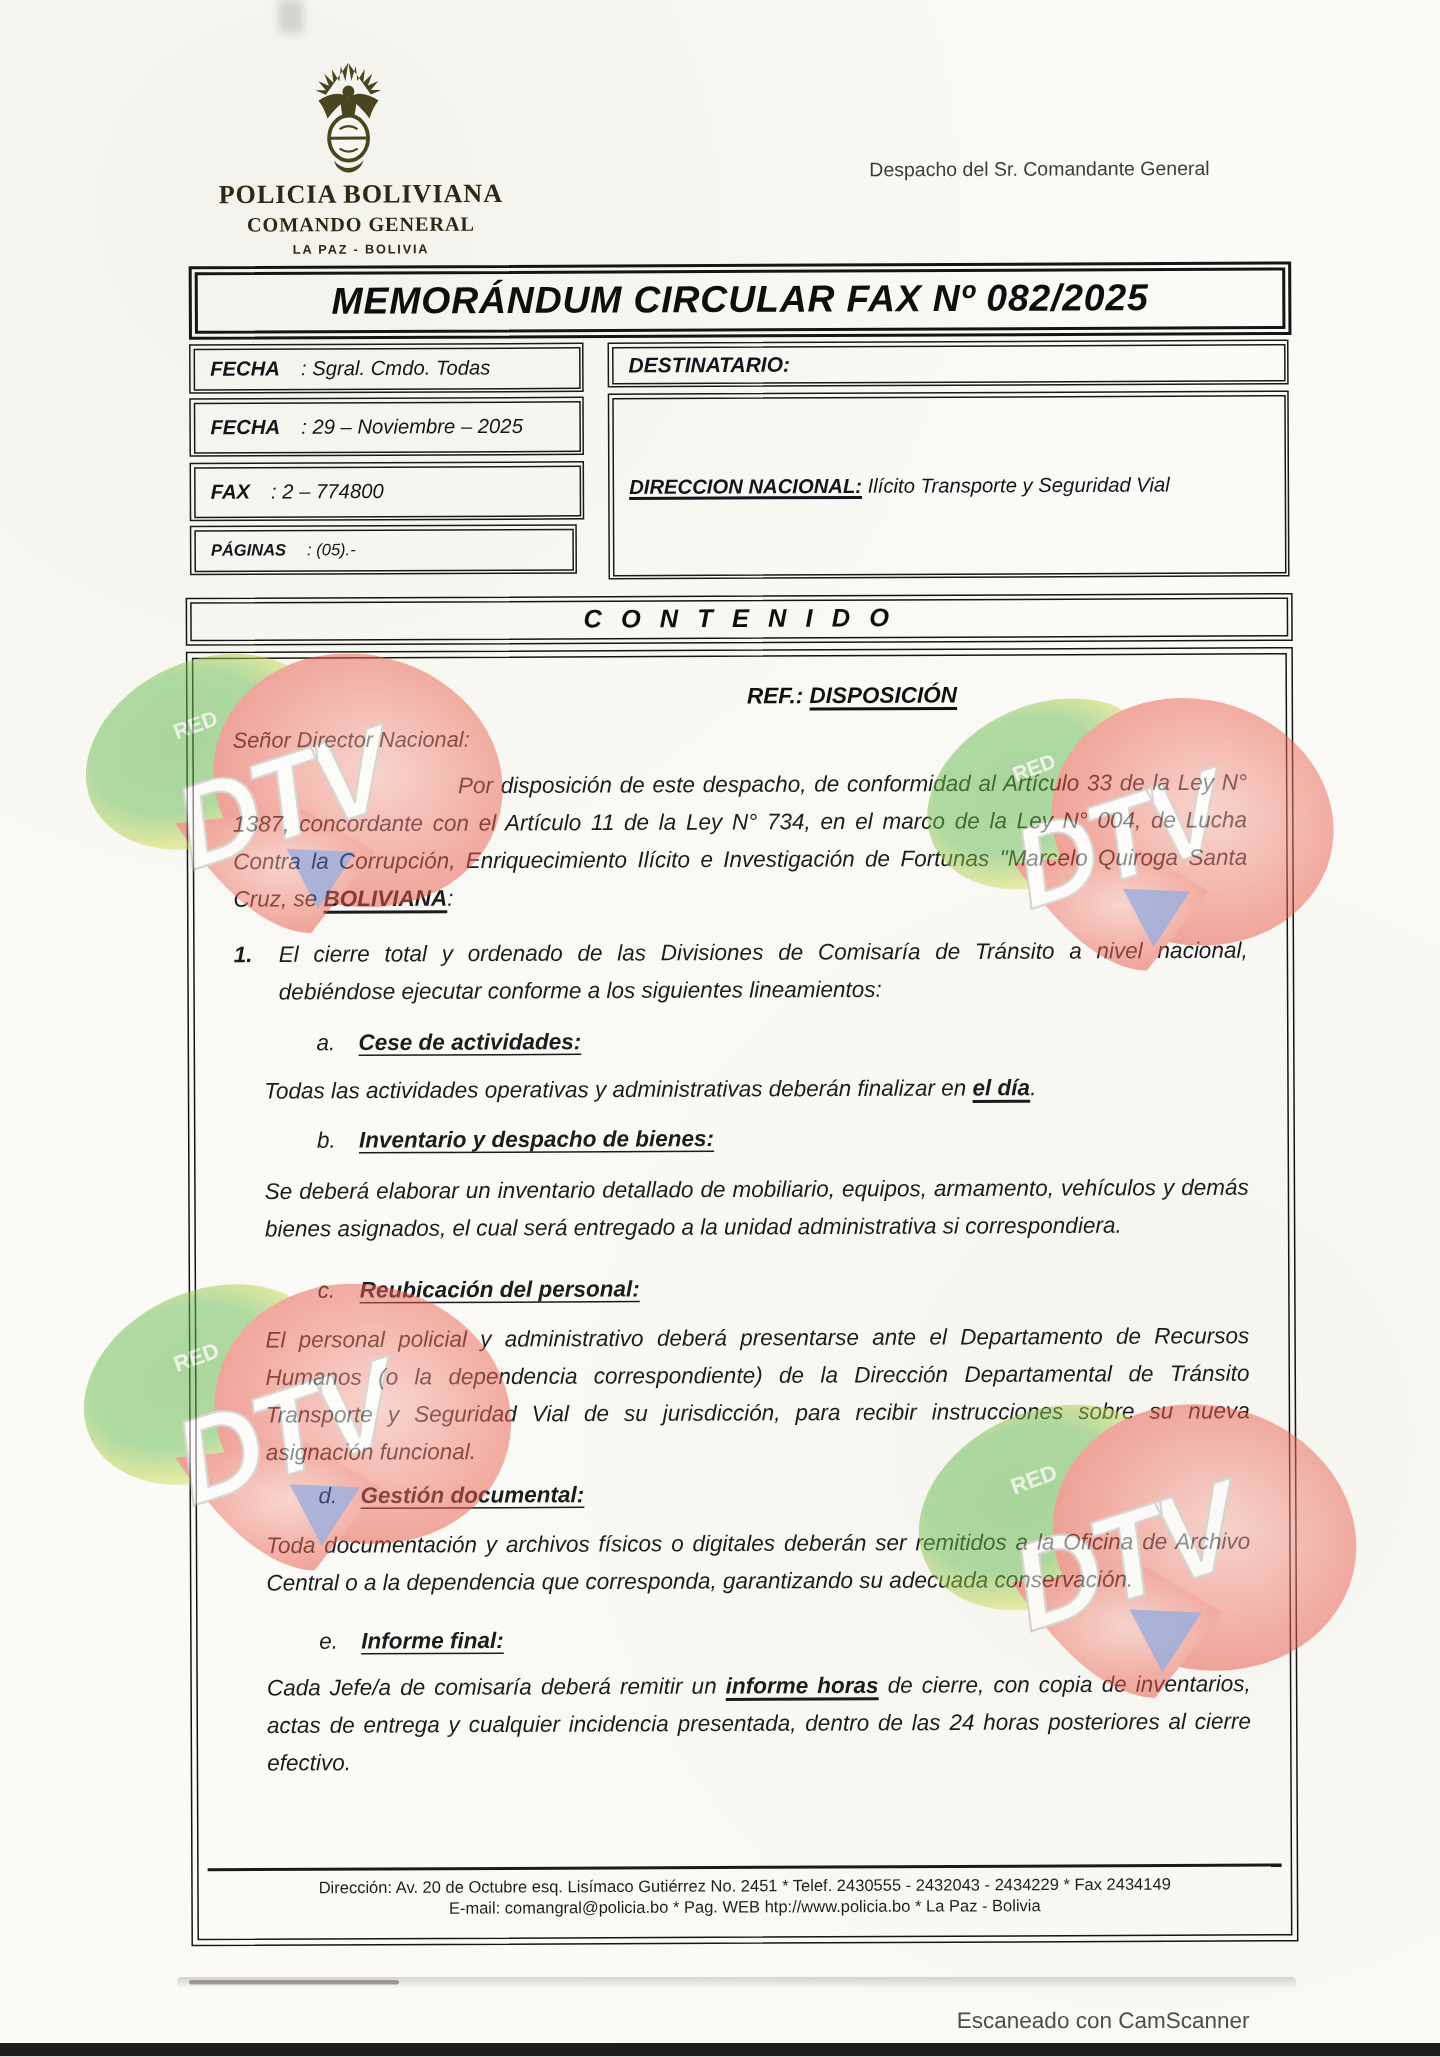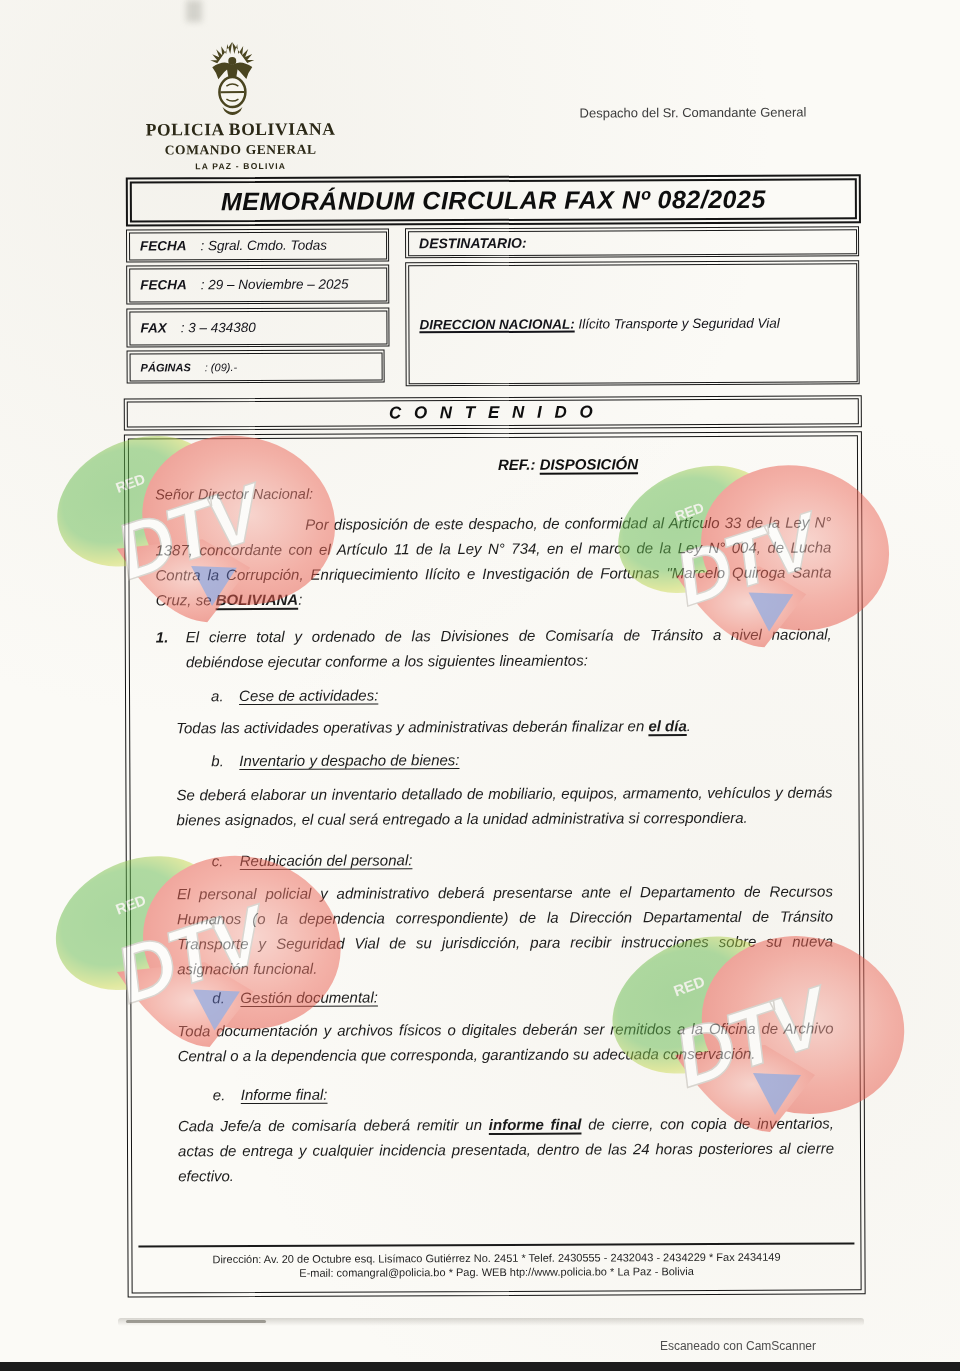--- a/index.html
+++ b/index.html
@@ -66,21 +66,21 @@
 
   .intro { margin-top:10px; font-style:italic; font-size:15px; line-height:25px; text-align:justify; text-indent:150px; }
   .emph { font-weight:bold; text-decoration:underline; text-underline-offset:3px; text-decoration-thickness:2px; }
 
   .item1 { margin-top:12px; display:flex; font-style:italic; font-size:15px; line-height:25px; }
   .item1 .num { font-weight:bold; width:30px; flex:none; }
   .item1 .txt { text-align:justify; }
 
   .subheading { font-style:italic; font-size:15px; margin-left:55px; }
   .subheading .letter { display:inline-block; width:28px; }
-  .subheading .h { text-decoration:underline; text-underline-offset:3px; }
+  .subheading .h { text-decoration:underline; text-underline-offset:3px;font-weight:bold; }
   .subbody { font-style:italic; font-size:15px; line-height:25px; text-align:justify; margin-left:20px; }
 
   .mt-a-h { margin-top:13px; }  .mt-a-b { margin-top:11px; }
   .mt-b-h { margin-top:12px; }  .mt-b-b { margin-top:13px; }
   .mt-c-h { margin-top:20px; }  .mt-c-b { margin-top:12px; }
   .mt-d-h { margin-top:8px;  }  .mt-d-b { margin-top:12px; }
   .mt-e-h { margin-top:18px; }  .mt-e-b { margin-top:10px; }
 
   .main-footer { position:absolute; left:6px; right:6px; bottom:12px; border-top:2px solid #1a1a1a;
         padding-top:5px; text-align:center; font-size:11px; line-height:14px; color:#1f1f1f; }
@@ -94,21 +94,21 @@
   .wm4 { left:600px; top:925px; width:310px; height:210px; }
   .wm-dtv { font-family:"Liberation Sans", sans-serif; font-style:italic; font-weight:900; font-size:82px;
         fill:#ffffff; stroke:#b9b4ad; stroke-width:1.5px; letter-spacing:-5px; text-anchor:middle; }
   .wm-red-label { font-family:"Liberation Sans", sans-serif; font-weight:900; font-size:15px; fill:#f6f3ef; text-anchor:middle; opacity:0.9; }
 
   
   .top-smudge { position:absolute; left:186px; top:0; width:16px; height:22px; background:rgba(150,148,140,0.35); filter:blur(3px); z-index:2; }
   .paper-edge { position:absolute; left:118px; top:1318px; width:746px; height:8px; z-index:2;
         background:linear-gradient(to bottom, rgba(120,115,105,0.28), rgba(255,255,255,0)); border-radius:3px; }
   .paper-edge::before { content:""; position:absolute; left:8px; top:2px; width:140px; height:3px; background:#6b675e; opacity:0.6; border-radius:2px; }
-  .scan-note { position:absolute; right:144px; top:1339px; font-size:12px; color:#4d4d4d; z-index:3; }
+  .scan-note { position:absolute; right:127px; top:1339px; font-size:15px; color:#4d4d4d; z-index:3; }
   .bottom-bar { position:absolute; left:0; right:0; bottom:0; height:9px; background:#1c1c1c; z-index:4; }
 </style>
 </head>
 <body>
 
 <svg width="0" height="0" style="position:absolute" aria-hidden="true">
   <defs>
     <radialGradient id="wmG" cx="42%" cy="40%" r="65%">
       <stop offset="0%" stop-color="#5cb54a"></stop>
       <stop offset="55%" stop-color="#66bb4f"></stop>
@@ -210,28 +210,28 @@
       <div class="frow">
         <span class="lbl">FECHA</span>
           <span class="gap"></span>
         <span>: 29 – Noviembre – 2025</span>
       </div>
     </div>
     <div class="fbox b-fax">
       <div class="frow">
         <span class="lbl">FAX</span>
           <span class="gap"></span>
-        <span>: 3 – 434380</span>
+        <span>: 2 – 774800</span>
       </div>
     </div>
     <div class="fbox b-paginas">
       <div class="frow">
         <span class="lbl">PÁGINAS</span>
           <span class="gap"></span>
-        <span>: (09).-</span>
+        <span>: (05).-</span>
       </div>
     </div>
     <div class="fbox b-dest">
       <div class="frow">
         <span class="lbl">DESTINATARIO:</span>
       </div>
     </div>
     <div class="fbox b-dirnac">
       <div class="frow">
         <span>
@@ -278,21 +278,21 @@
         <div class="subbody mt-c-b"><span>El personal policial y administrativo deberá presentarse ante el Departamento de Recursos Humanos (o la dependencia correspondiente) de la Dirección Departamental de Tránsito Transporte y Seguridad Vial de su jurisdicción, para recibir instrucciones sobre su nueva asignación funcional.</span></div>
 
         <div class="subheading mt-d-h">
           <span class="letter">d.</span><span class="h">Gestión documental:</span>
         </div>
         <div class="subbody mt-d-b"><span>Toda documentación y archivos físicos o digitales deberán ser remitidos a la Oficina de Archivo Central o a la dependencia que corresponda, garantizando su adecuada conservación.</span></div>
 
         <div class="subheading mt-e-h">
           <span class="letter">e.</span><span class="h">Informe final:</span>
         </div>
-        <div class="subbody mt-e-b"><span>Cada Jefe/a de comisaría deberá remitir un </span><span class="emph">informe final</span><span> de cierre, con copia de inventarios, actas de entrega y cualquier incidencia presentada, dentro de las 24 horas posteriores al cierre efectivo.</span></div>
+        <div class="subbody mt-e-b"><span>Cada Jefe/a de comisaría deberá remitir un </span><span class="emph">informe horas</span><span> de cierre, con copia de inventarios, actas de entrega y cualquier incidencia presentada, dentro de las 24 horas posteriores al cierre efectivo.</span></div>
 
         <div class="main-footer">
           <div>Dirección: Av. 20 de Octubre esq. Lisímaco Gutiérrez No. 2451 * Telef. 2430555 - 2432043 - 2434229 * Fax 2434149</div>
           <div>E-mail: comangral@policia.bo * Pag. WEB htp://www.policia.bo * La Paz - Bolivia</div>
         </div>
 
       </div>
     </div>
   </div>
 

